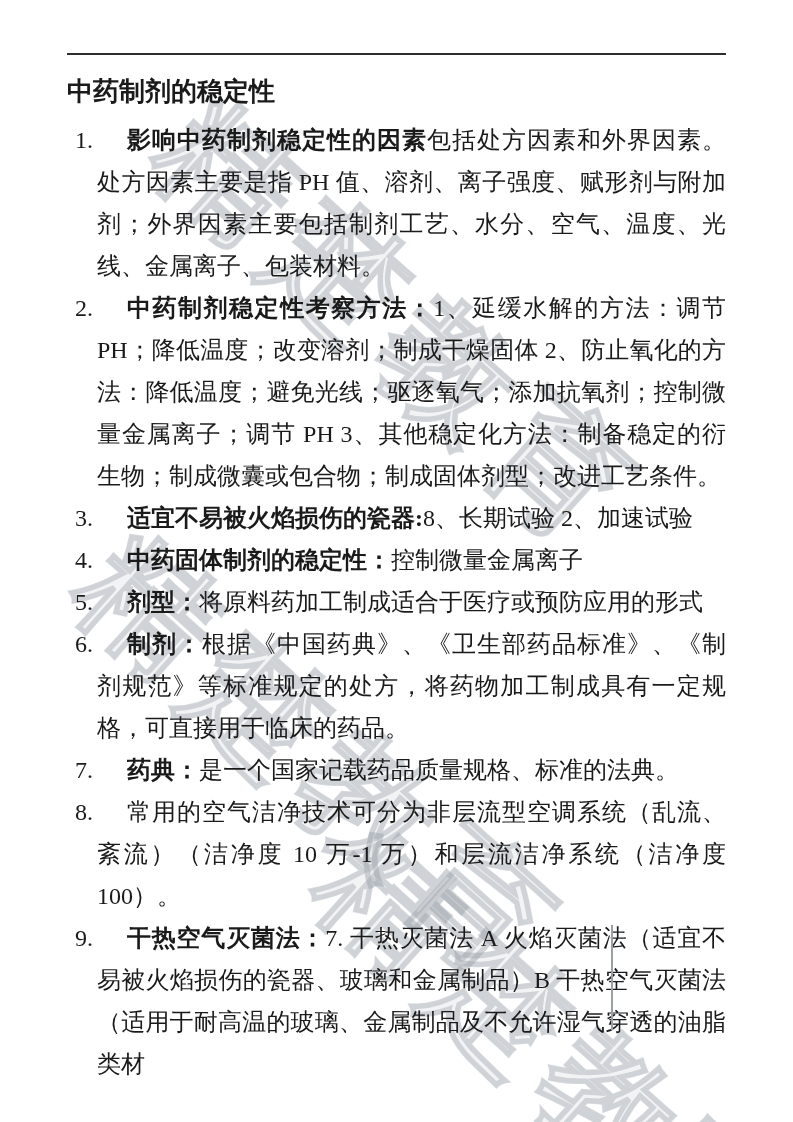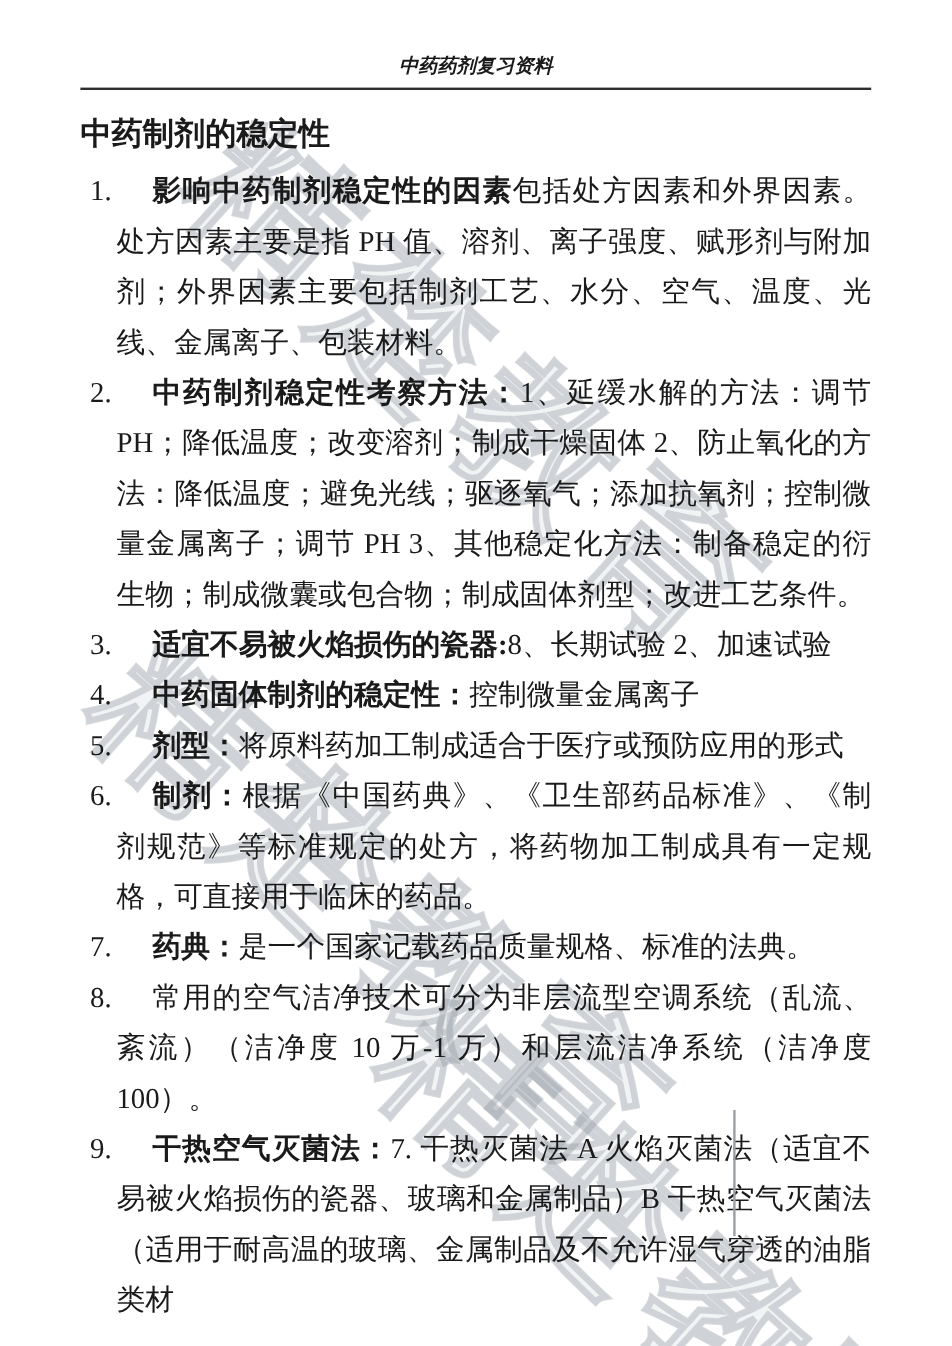--- a/index.html
+++ b/index.html
@@ -103,21 +103,20 @@
 <div class="page">
 
   <div class="wm-layer">
     <div class="wm wm-a">精楚教育</div>
     <div class="wm wm-b">精楚教育</div>
     <div class="wm wm-c">精楚教育</div>
   </div>
 
   <div class="content">
 
-    <div class="header-title">中药药剂复习资料</div>
     <div class="header-rule"></div>
 
     <h1 class="doc-title">中药制剂的稳定性</h1>
 
     <div class="items">
 
       <div class="item">
         <span class="num">1.</span>
         <p><b>影响中药制剂稳定性的因素</b><span>包括处方因素和外界因素。处方因素主要是指 PH 值、溶剂、离子强度、赋形剂与附加剂；外界因素主要包括制剂工艺、水分、空气、温度、光线、金属离子、包装材料。</span></p>
       </div>

